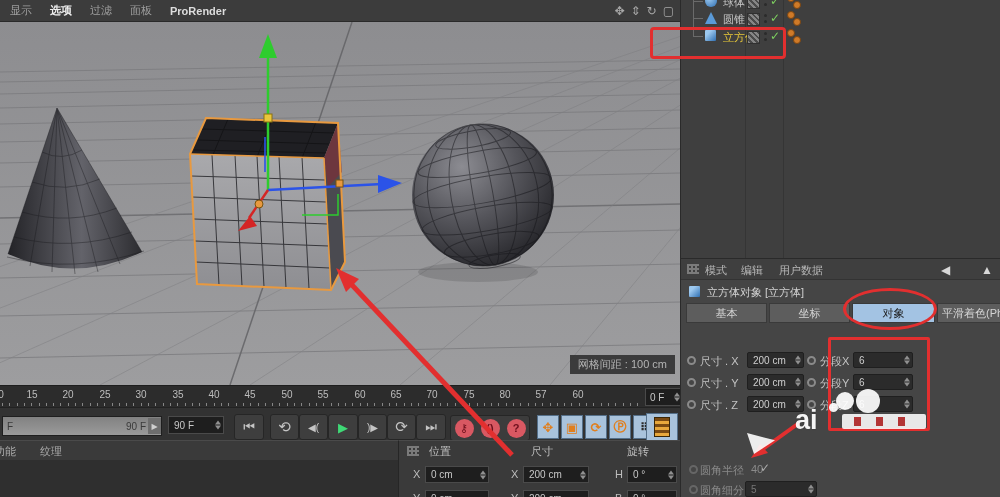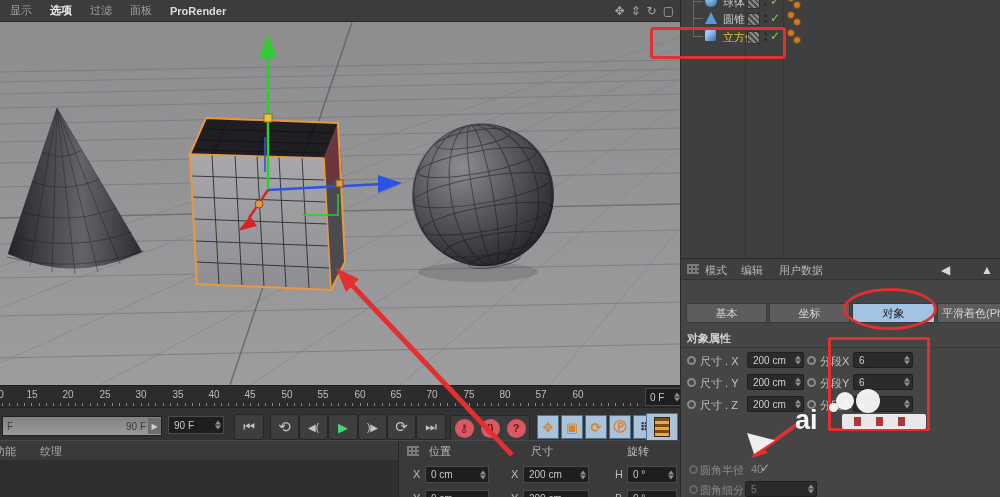--- a/index.html
+++ b/index.html
@@ -270,20 +270,21 @@
         <rect x="264" y="92" width="8" height="8" fill="#e8c63c" stroke="#8a7010"></rect>
         <line x1="268" y1="168" x2="382" y2="162" stroke="#2b53e8" stroke-width="2.5"></line>
         <polygon points="402,161 378,153 378,171" fill="#2b53e8"></polygon>
         <rect x="336" y="158" width="7" height="7" fill="#e8993f" stroke="#7a5510"></rect>
         <polyline points="302,193 338,193 338,172" fill="none" stroke="#2ecc2e" stroke-width="1.5"></polyline>
         <line x1="268" y1="168" x2="249" y2="196" stroke="#d42525" stroke-width="2.5"></line>
         <polygon points="238,209 250,194 257,204" fill="#d42525"></polygon>
         <circle cx="259" cy="182" r="4" fill="#e8993f" stroke="#7a5510"></circle>
       </g>
     </svg>
+    <div id="gridlabel">网格间距 : 100 cm</div>
   </div>
 
   <div id="ruler" class="abs">
     <div class="minor"></div>
     <span class="num" style="left:1px">0</span>
     <span class="num" style="left:32px">15</span>
     <span class="num" style="left:68px">20</span>
     <span class="num" style="left:105px">25</span>
     <span class="num" style="left:141px">30</span>
     <span class="num" style="left:178px">35</span>
@@ -437,27 +438,28 @@
 
   <div id="am" class="abs">
     <div id="ammenu">
       <span class="gridicon" style="position:absolute;left:6px;top:5px"></span>
       <span class="ami" style="left:24px">模式</span>
       <span class="ami" style="left:60px">编辑</span>
       <span class="ami" style="left:98px">用户数据</span>
       <span class="ami" style="left:260px;font-size:12px;color:#d8d8d8">◀</span>
       <span class="ami" style="left:300px;font-size:12px;color:#d8d8d8">▲</span>
     </div>
+    <div id="amtitle">
+      <span class="icn-cube" style="position:absolute;left:8px;top:3px"></span>
+      <span class="t">立方体对象 [立方体]</span>
+    </div>
     <div class="tab" style="left:5px;width:81px">基本</div>
     <div class="tab" style="left:88px;width:81px">坐标</div>
     <div class="tab active" style="left:171px;width:83px">对象</div>
     <div class="tab" style="left:256px;width:64px;justify-content:flex-start;padding-left:4px">平滑着色(Pho</div>
-    <div id="amsection">
-      <span>对象属性</span>
-    </div>
 
     <div class="arow" style="top:93px">
       <span class="kfdot" style="left:6px"></span>
       <span class="albl" style="left:19px">尺寸 . X</span>
       <div class="afld" style="left:66px;width:57px">
         <span>200 cm</span>
         <span class="spin">
             <i class="u"></i>
             <i class="d"></i>
           </span>

